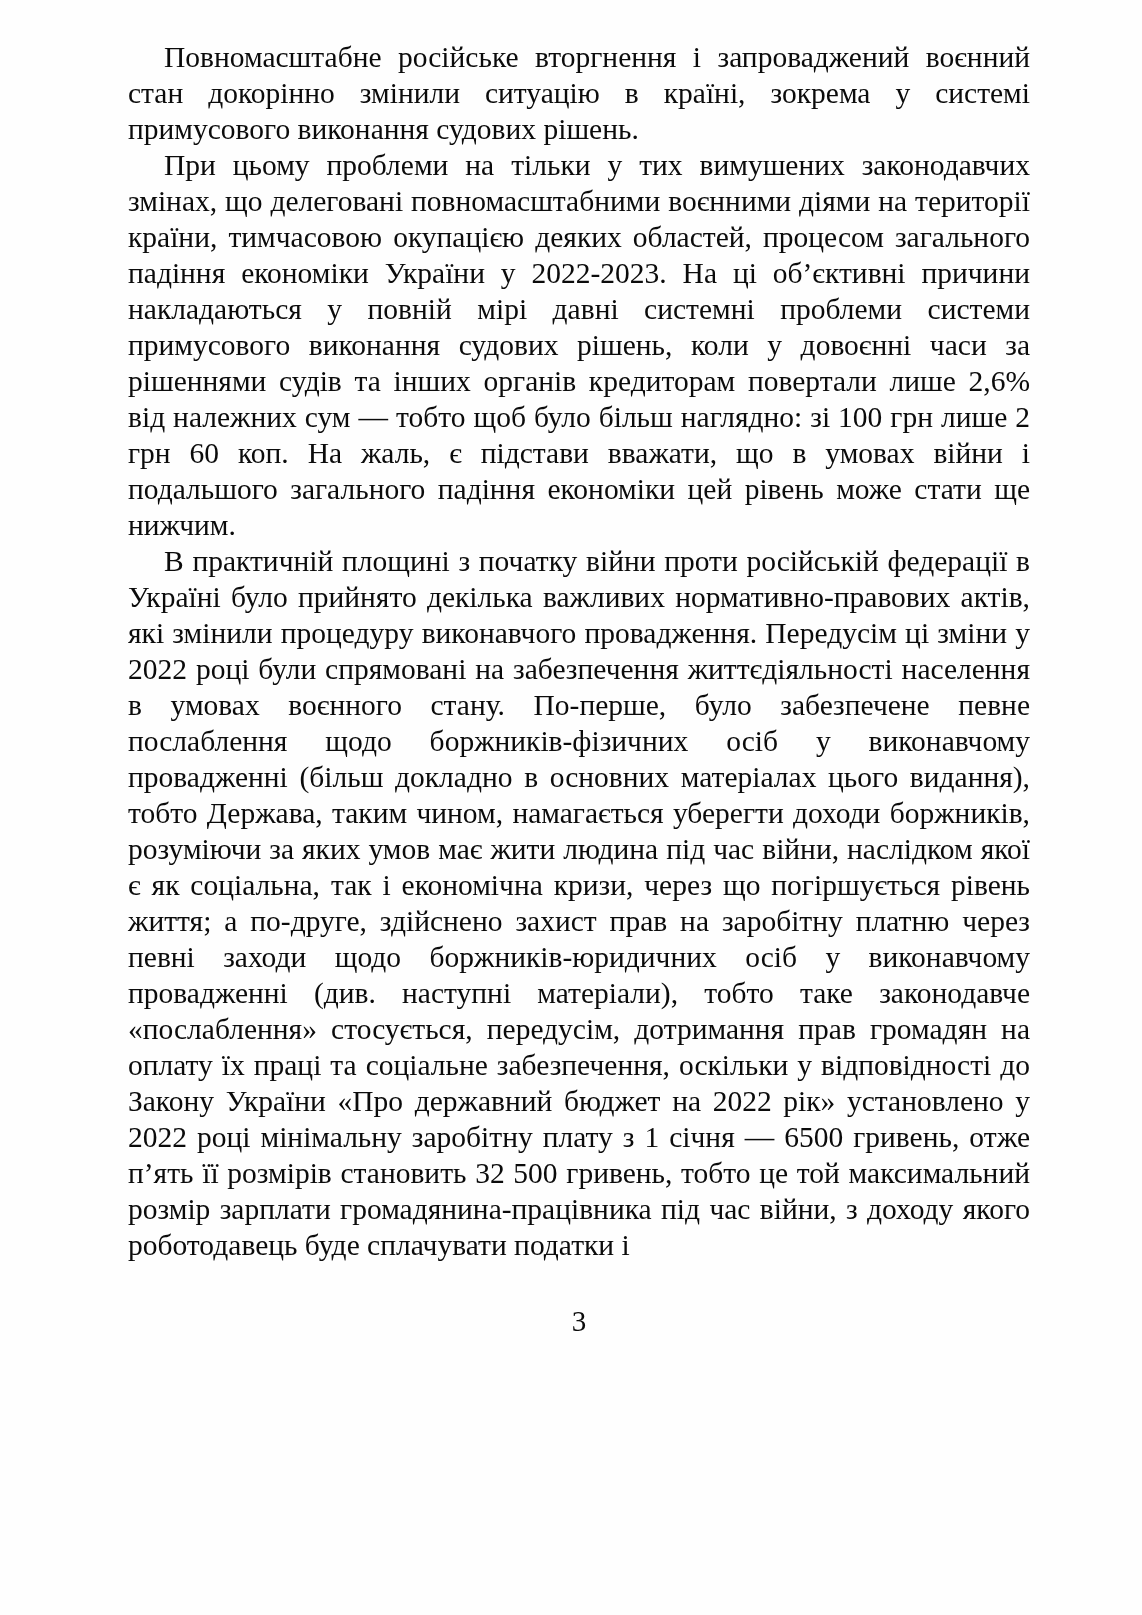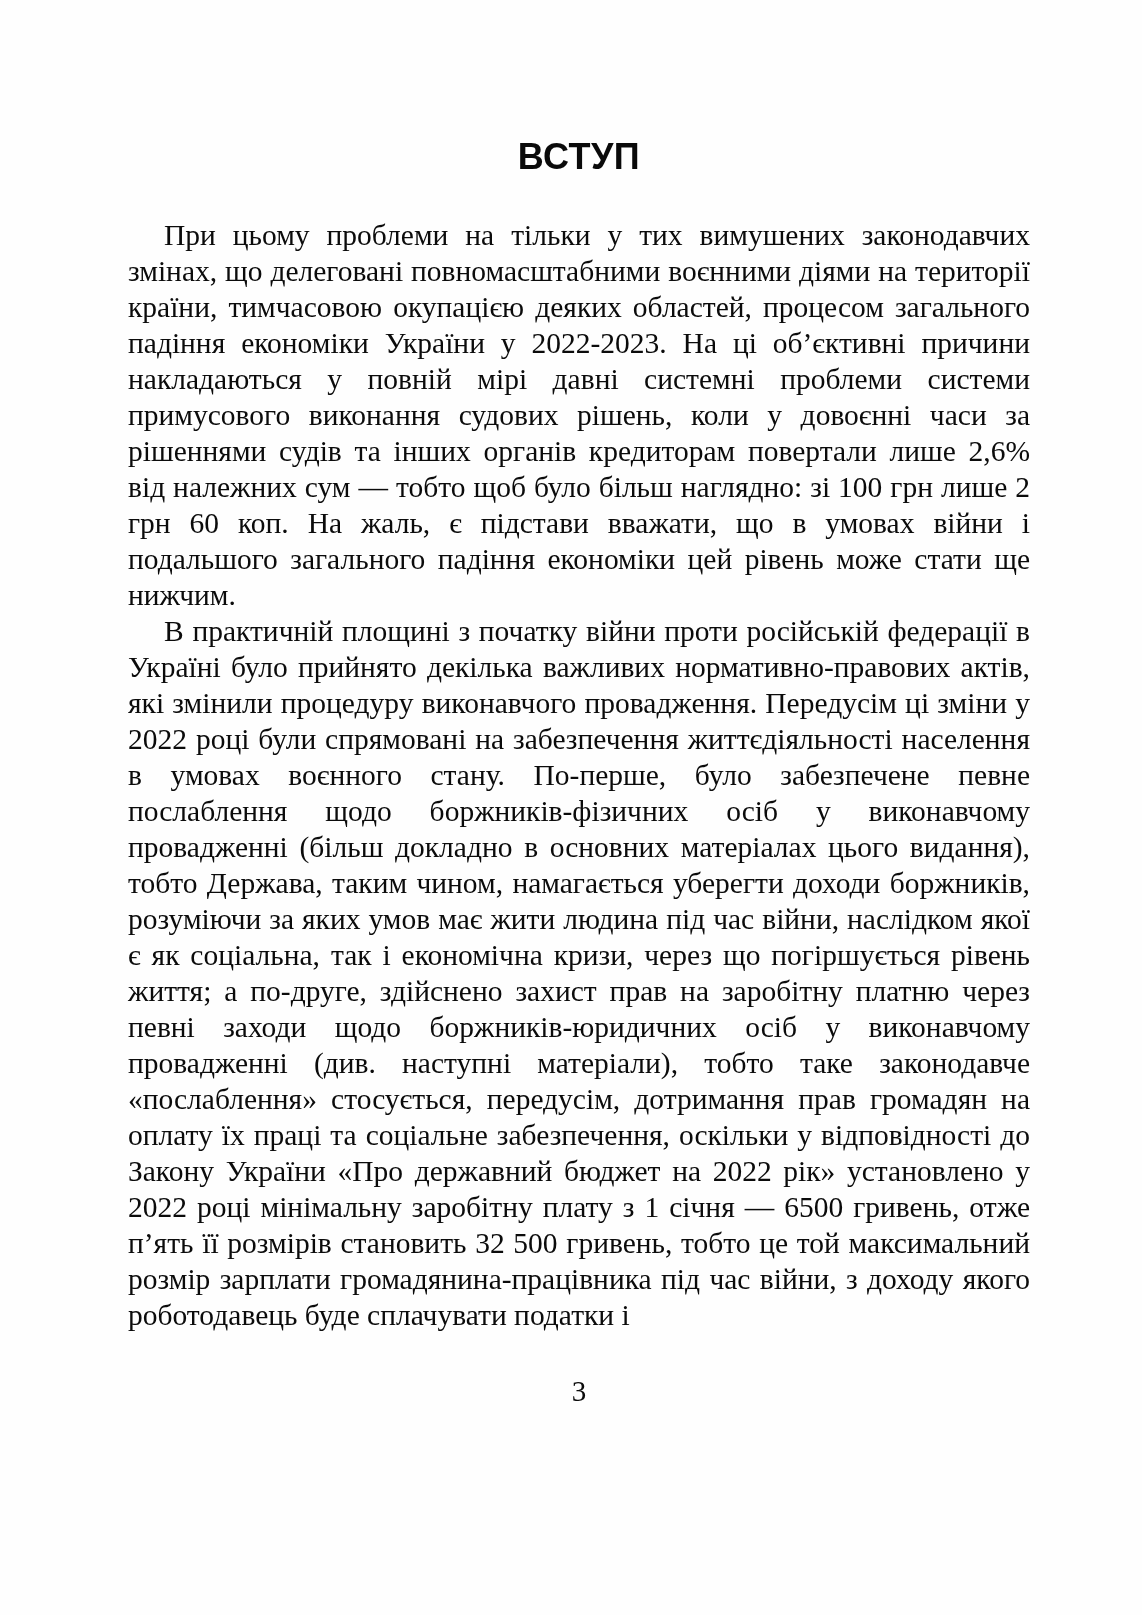--- a/index.html
+++ b/index.html
@@ -49,19 +49,19 @@
     margin-top: 40px;
     text-align: center;
     font-size: 29px;
     line-height: 36px;
   }
 </style>
 </head>
 <body>
 
 <div class="page">
-  <h1 class="title">ВСТУП</h1>
   <div class="body-text">
+      <p><span>Повномасштабне російське вторгнення і запроваджений воєнний стан докорінно змінили ситуацію в країні, зокрема у системі примусового виконання судових рішень.</span></p>
       <p><span>При цьому проблеми на тільки у тих вимушених законодавчих змінах, що делеговані повномасштабними воєнними діями на території країни, тимчасовою окупацією деяких областей, процесом загального падіння економіки України у 2022-2023. На ці об’єктивні причини накладаються у повній мірі давні системні проблеми системи примусового виконання судових рішень, коли у довоєнні часи за рішеннями судів та інших органів кредиторам повертали лише 2,6% від належних сум — тобто щоб було більш наглядно: зі 100 грн лише 2 грн 60 коп. На жаль, є підстави вважати, що в умовах війни і подальшого загального падіння економіки цей рівень може стати ще нижчим.</span></p>
       <p><span class="b">В практичній площині</span><span> з початку війни проти російській федерації в Україні було прийнято декілька важливих нормативно-правових актів, які змінили процедуру виконавчого провадження. Передусім ці зміни у 2022 році були спрямовані на </span><span class="b">забезпечення життєдіяльності населення в умовах воєнного стану.</span><span> По-перше, було забезпечене певне послаблення щодо боржників-фізичних осіб у виконавчому провадженні (більш докладно в основних матеріалах цього видання), тобто Держава, таким чином, намагається уберегти доходи боржників, розуміючи за яких умов має жити людина під час війни, наслідком якої є як соціальна, так і економічна кризи, через що погіршується рівень життя; а по-друге, здійснено захист прав на заробітну платню через певні заходи щодо боржників-юридичних осіб у виконавчому провадженні (див. наступні матеріали), тобто таке законодавче «послаблення» стосується, передусім, дотримання прав громадян на оплату їх праці та соціальне забезпечення, оскільки у відповідності до Закону України «Про державний бюджет на 2022 рік» установлено у 2022 році мінімальну заробітну плату з 1 січня — 6500 гривень, отже п’ять її розмірів становить 32 500 гривень, тобто це той максимальний розмір зарплати громадянина-працівника під час війни, з доходу якого роботодавець буде сплачувати податки і</span></p>
     </div>
   <div class="page-number">3</div>
 </div>
 
 </body></html>

